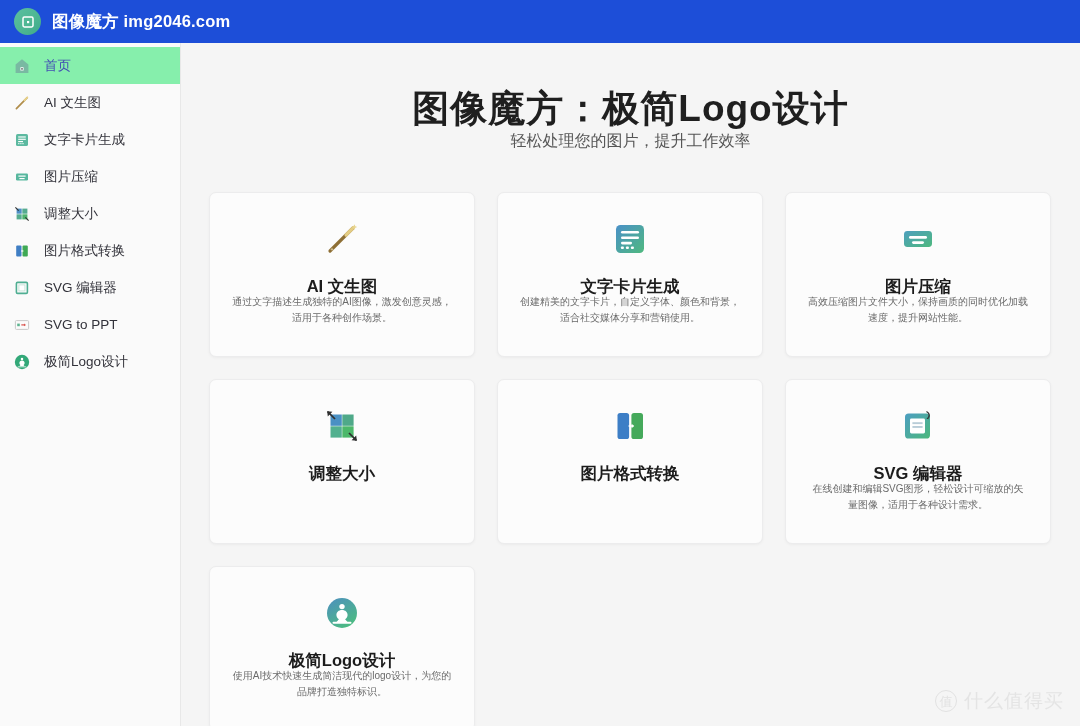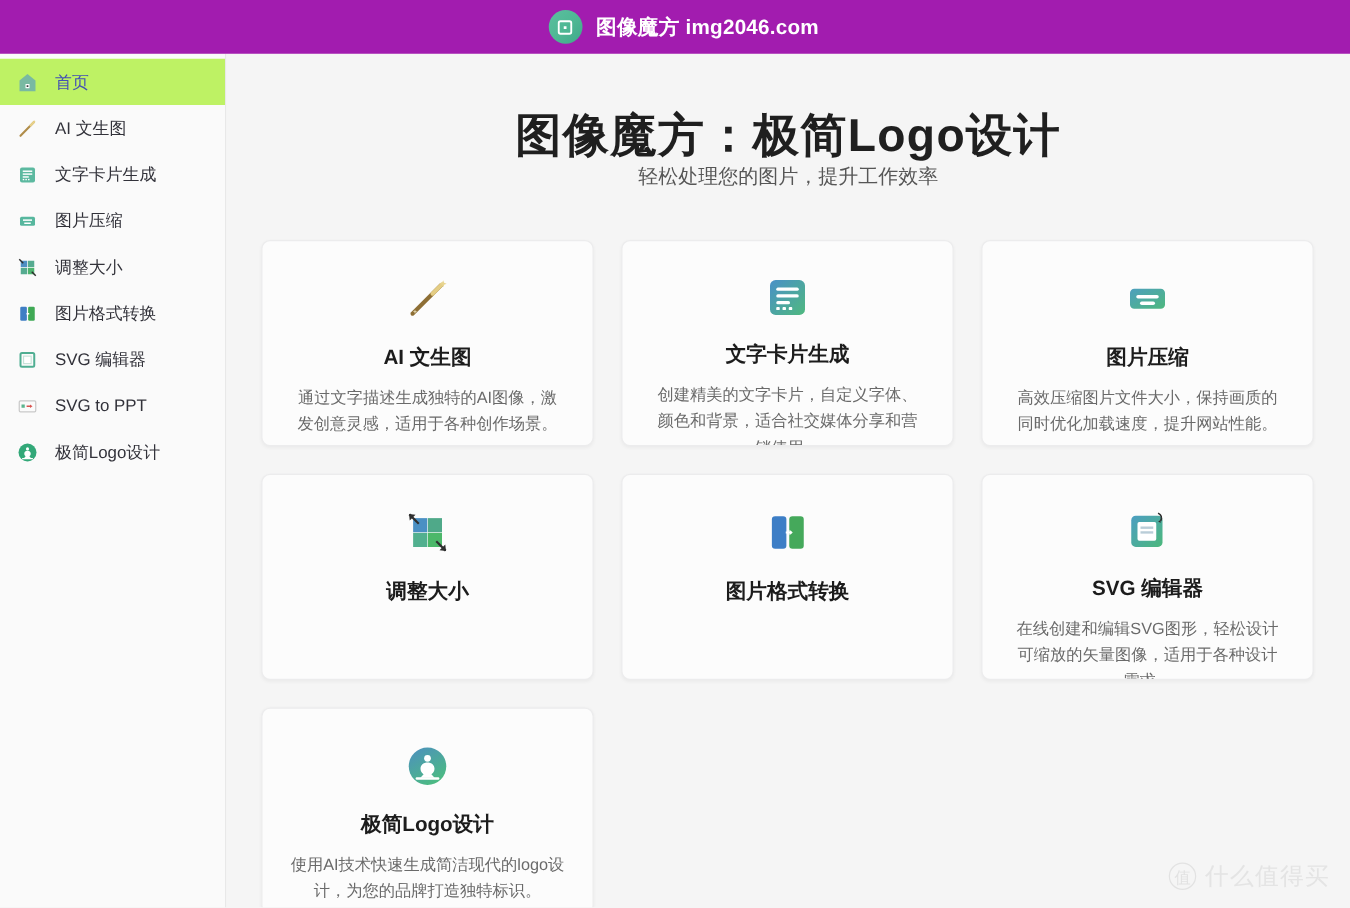--- a/index.html
+++ b/index.html
@@ -7,25 +7,25 @@
     width: 1080px; height: 726px;
     font-family: "Liberation Sans", "DejaVu Sans", sans-serif;
     background: #f5f5f5;
     overflow: hidden;
   }
   #app { width: 1080px; height: 726px; display: flex; flex-direction: column; background: #f5f5f5; }
 
   
   .header {
     height: 43px; min-height: 43px;
-    background: #a21caf;
+    background: #1d4ed8;
     display: flex; align-items: center;
     padding-left: 14px;
     gap: 11px;
-    position: relative; z-index: 5; justify-content: center;
+    position: relative; z-index: 5;
   }
   .brand-logo {
     width: 27px; height: 27px; border-radius: 50%;
     background: linear-gradient(135deg, #5bbfa0 0%, #4fb894 50%, #3fa98a 100%);
     display: flex; align-items: center; justify-content: center;
     flex: 0 0 auto;
   }
   .brand-logo svg { display: block; }
   .brand-title {
     color: #ffffff;
@@ -50,21 +50,21 @@
     display: flex; align-items: center;
     gap: 13px;
     height: 37px;
     padding-left: 12px;
     cursor: pointer;
     color: #32323a;
     font-size: 13.5px;
     white-space: nowrap;
   }
   .nav-item.active {
-    background: #bef264;
+    background: #86efac;
     color: #4350b4;
   }
   .nav-icon {
     width: 19px; height: 19px;
     flex: 0 0 19px;
     display: flex; align-items: center; justify-content: center;
   }
   .nav-icon svg { display: block; }
   .nav-label { line-height: 1; }
 
@@ -115,22 +115,21 @@
   .card-icon svg { display: block; }
   .card-title {
     margin-top: 19px;
     font-size: 16.5px;
     font-weight: bold;
     color: #1c1c1c;
     text-align: center;
     line-height: 1;
   }
   .card-desc {
-    margin-top: 13px;
-    font-size: 13px;
+    font-size: 10px;
     color: #6a6a6a;
     text-align: center;
     line-height: 1.62;
     max-width: 226px;
   }
 
   
   .watermark {
     position: absolute;
     right: 16px; bottom: 12px;

